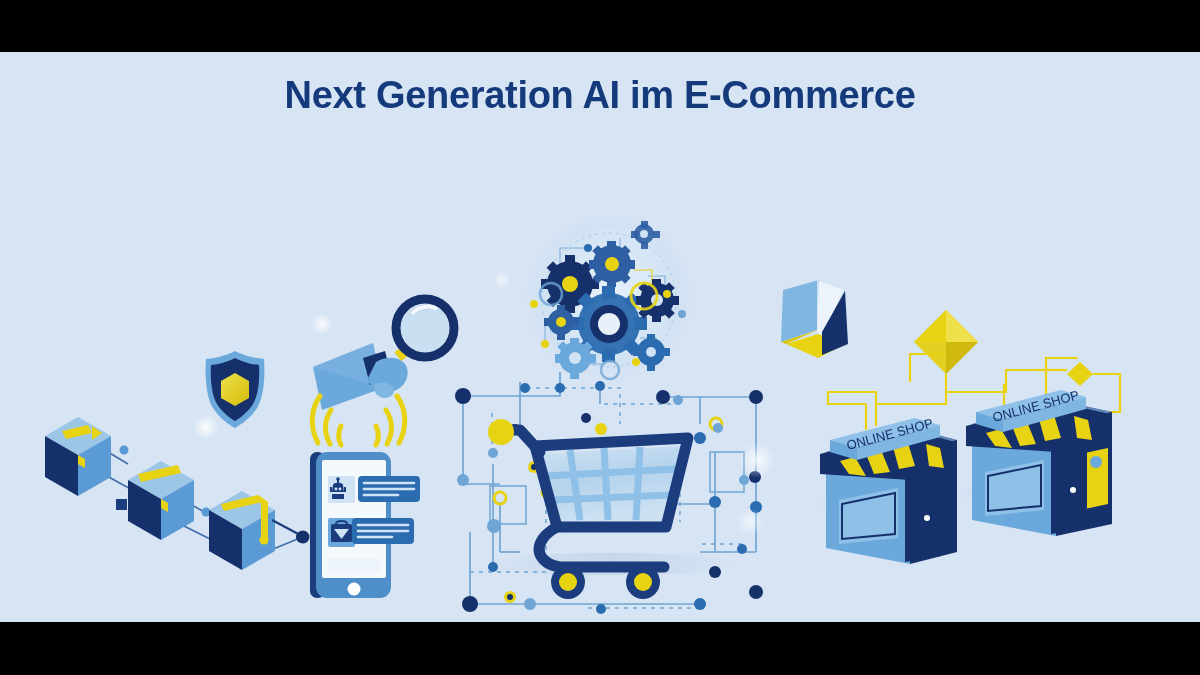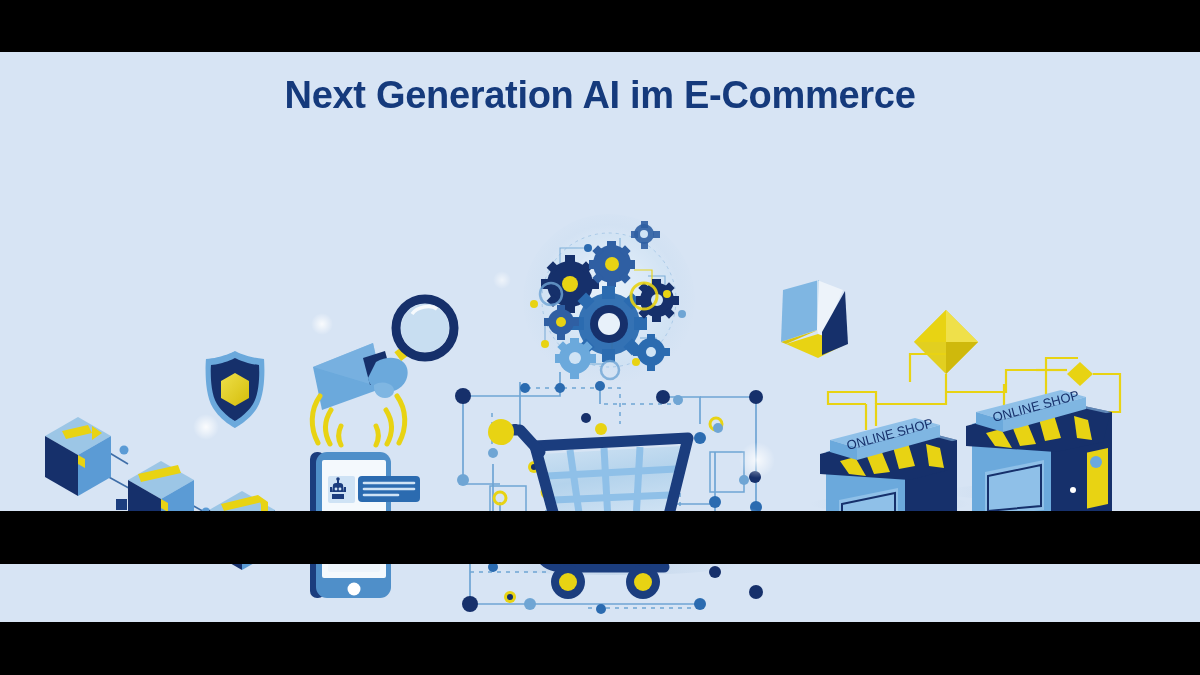--- a/index.html
+++ b/index.html
@@ -1,17 +1,17 @@
 <!DOCTYPE html>
 <html><head>
 <meta charset="utf-8">
 <style>
   html,body{margin:0;padding:0;background:#000;}
   body{width:1200px;height:675px;overflow:hidden;font-family:"Liberation Sans",sans-serif;}
-  .stage{position:relative;width:1200px;height:564px;background:#a21caf;}
+  .stage{position:relative;width:1200px;height:675px;background:#a21caf;}
   .bar{position:absolute;left:0;width:1200px;background:#000;z-index:40;}
   .bar.top{top:0;height:52px;}
   .bar.bottom{bottom:0;height:53px;}
   .canvas{position:absolute;left:0;top:52px;width:1200px;height:570px;
           background:#d7e4f4;overflow:hidden;}
   .title{position:absolute;left:0;top:22px;width:1200px;text-align:center;
          font-size:38px;font-weight:bold;color:#153a7c;letter-spacing:-0.3px;
          font-family:"Liberation Sans",sans-serif;}
   .layer{position:absolute;left:0;top:0;width:1200px;height:570px;}
   svg{display:block;overflow:visible;}

